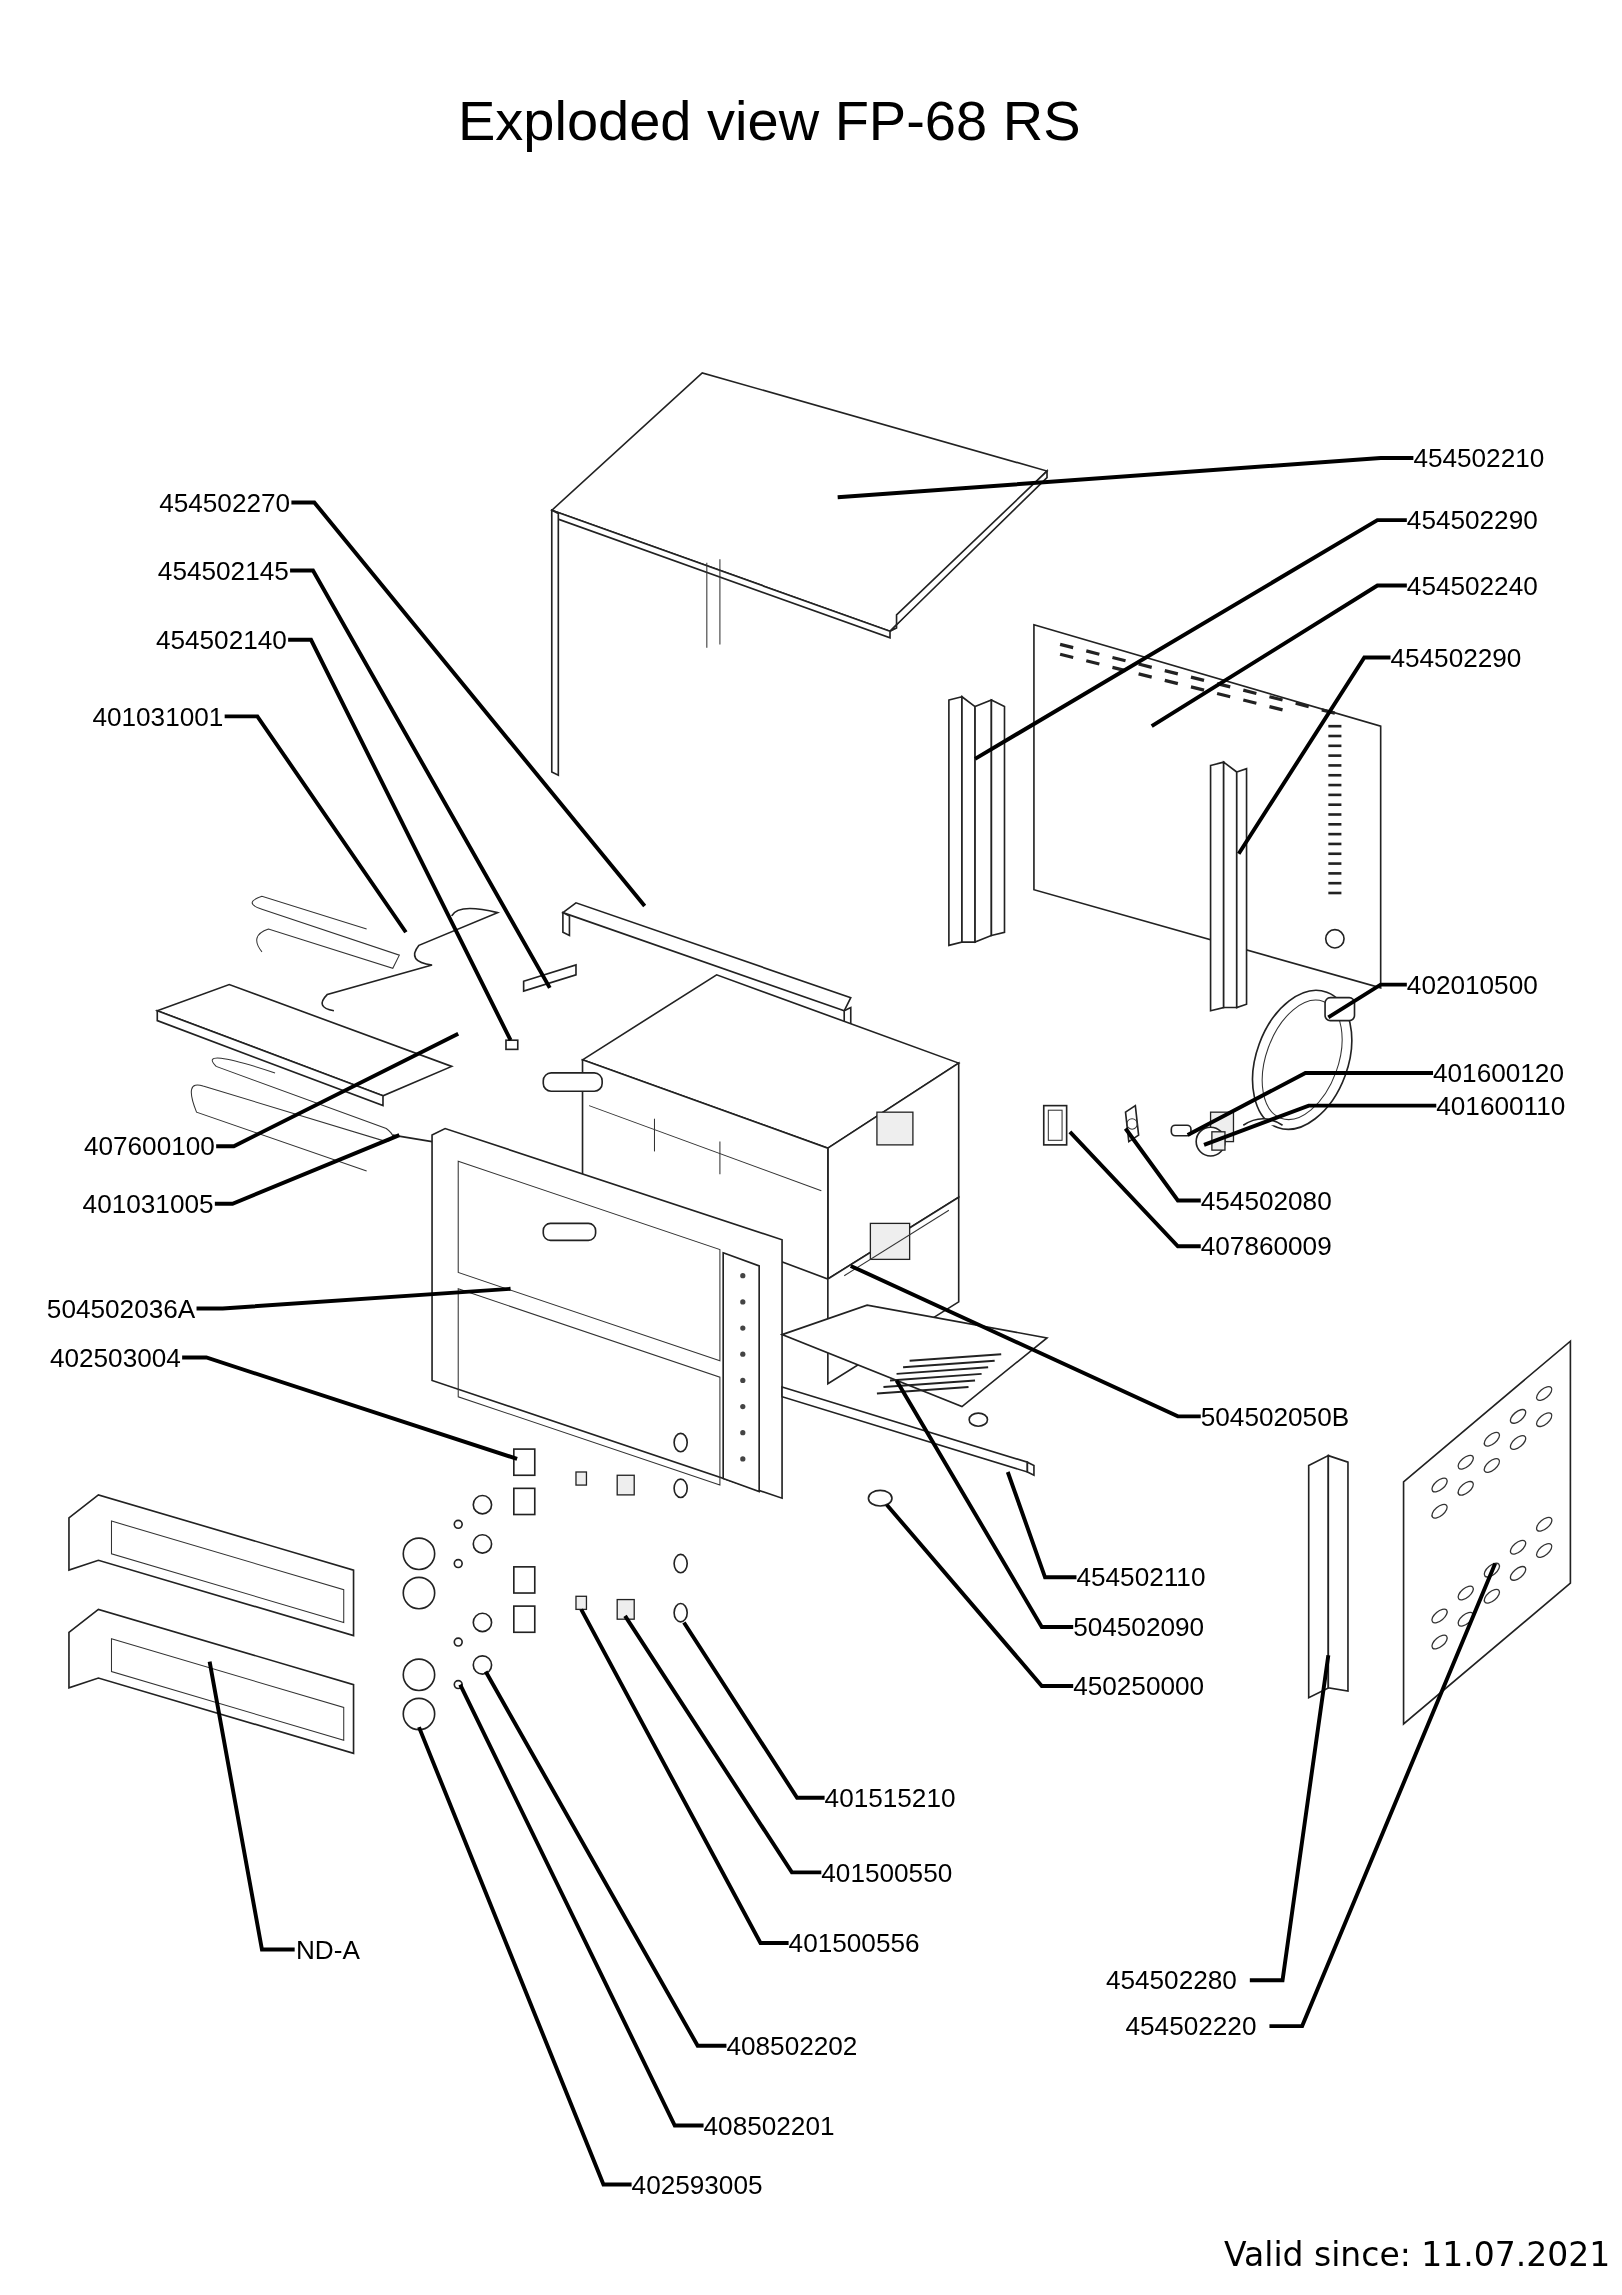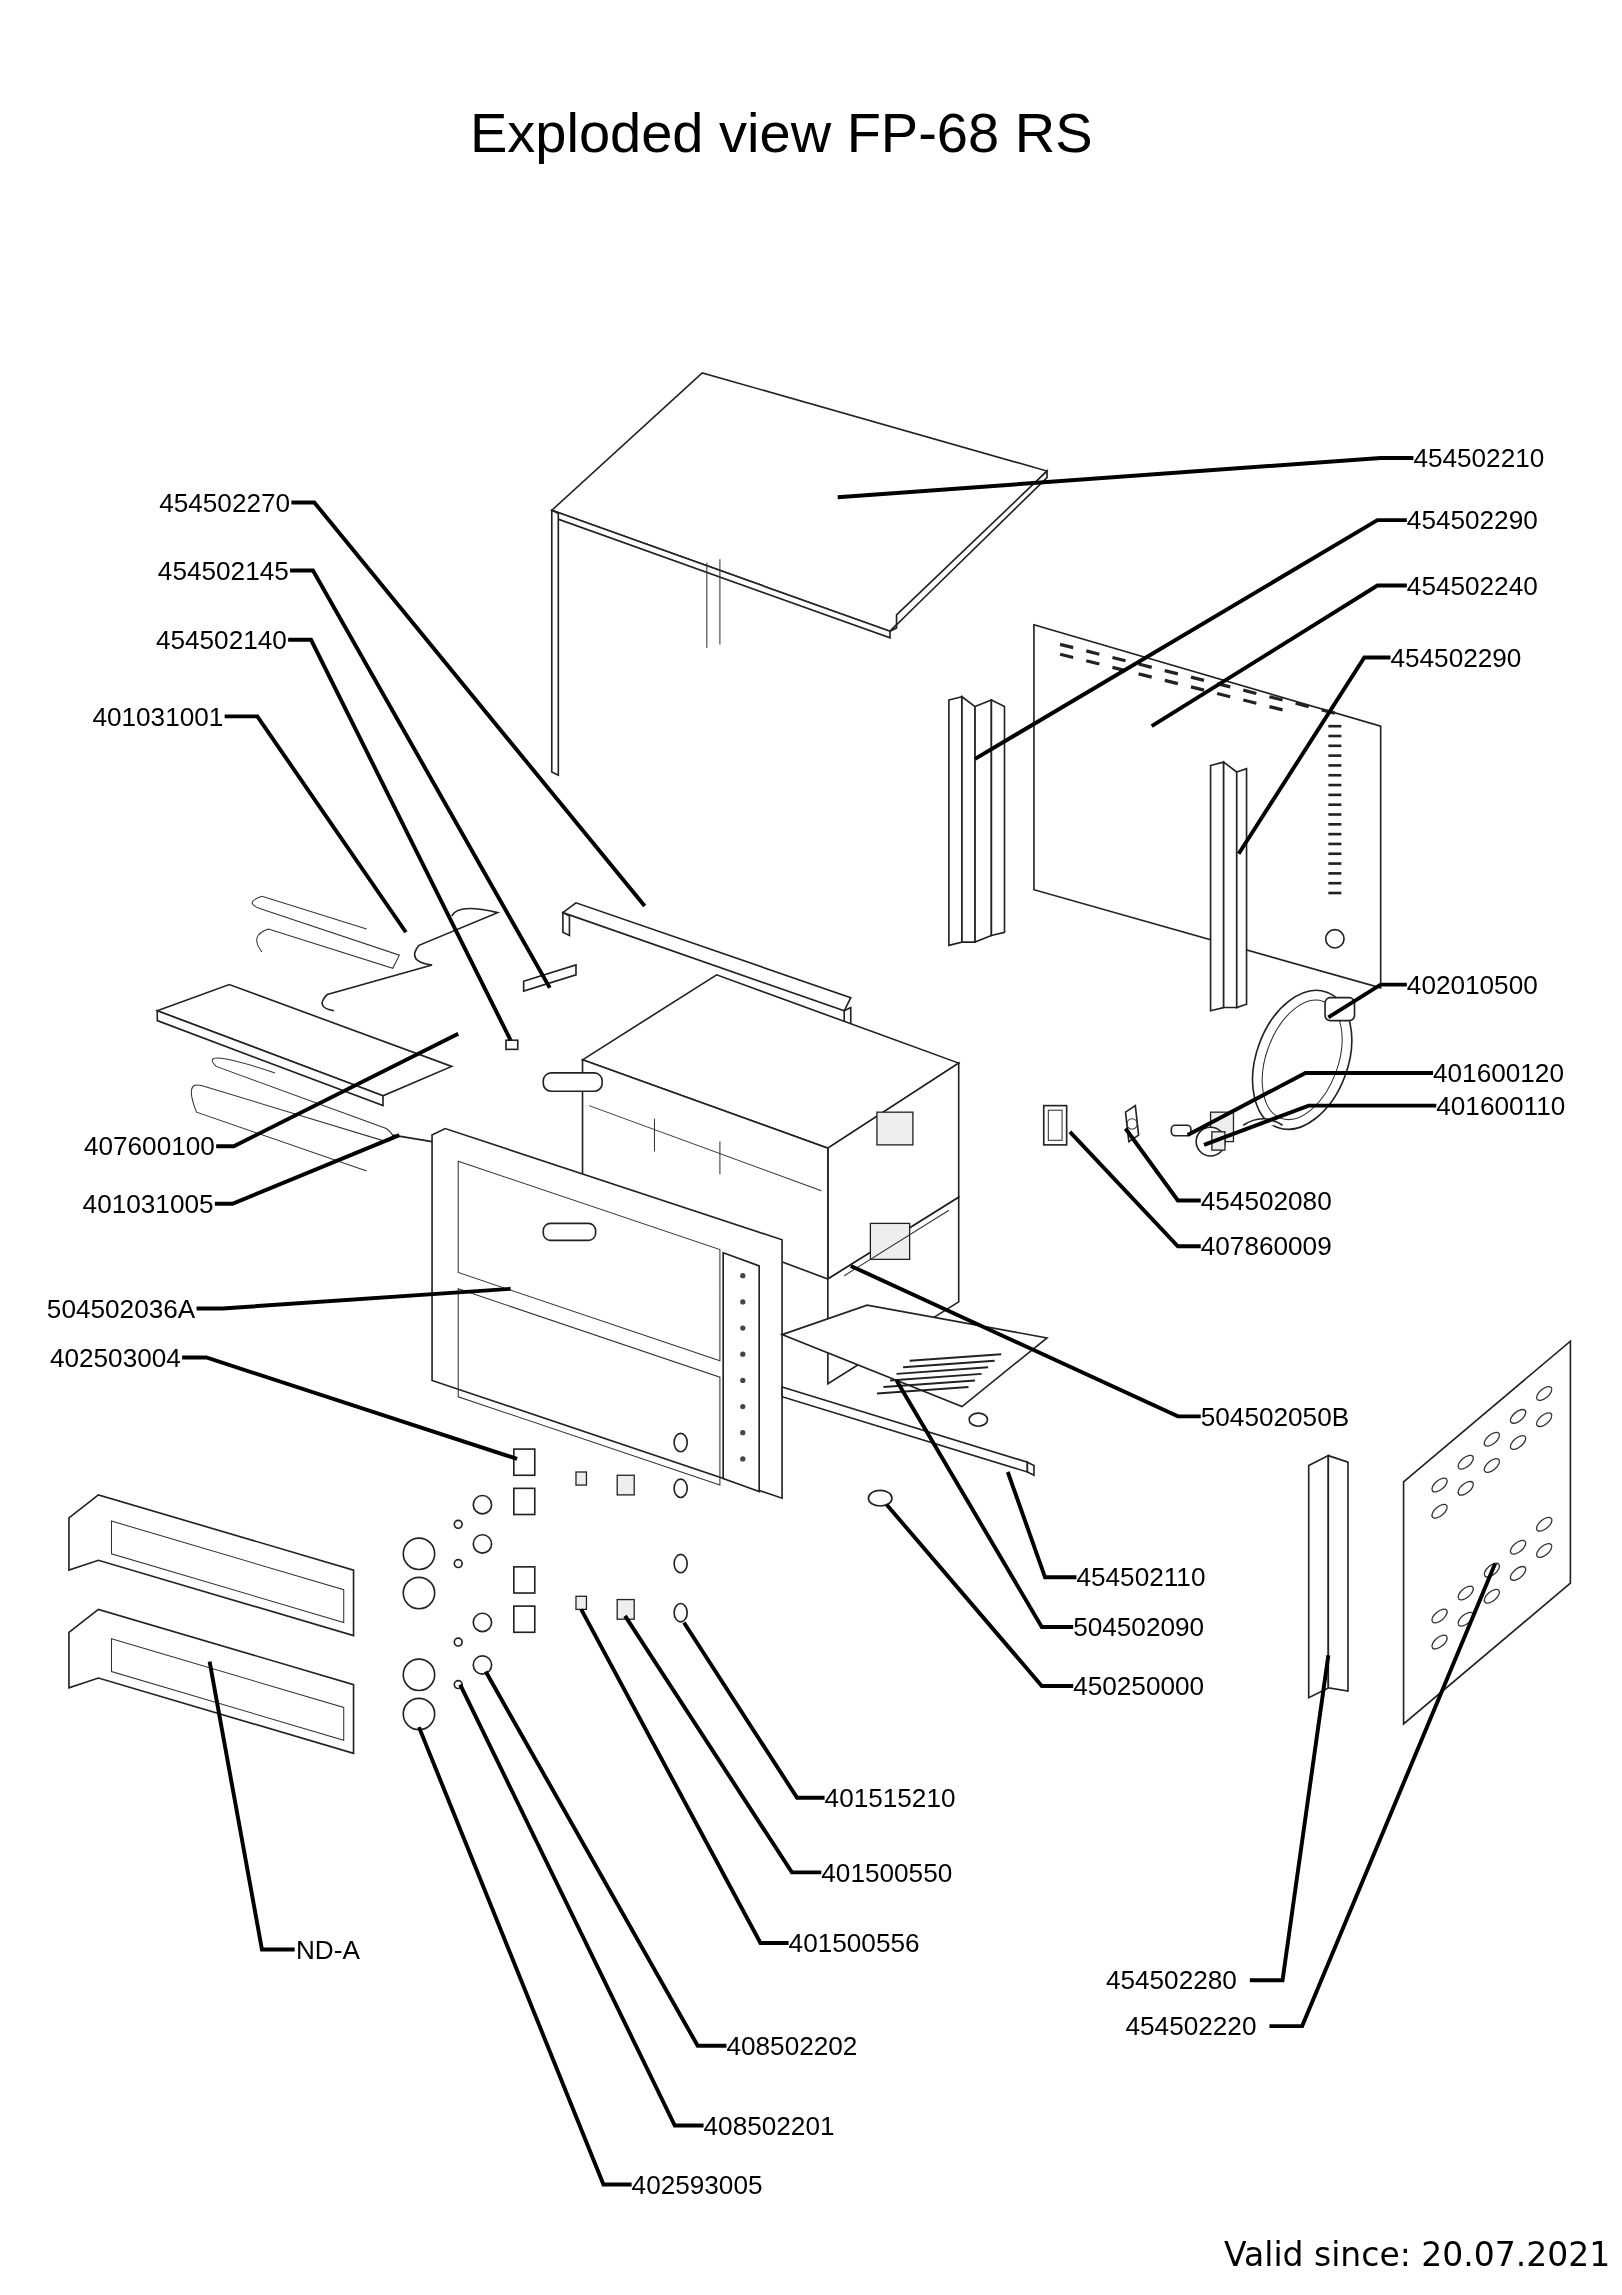--- a/index.html
+++ b/index.html
@@ -1,19 +1,19 @@
 <!DOCTYPE html>
 <html style="font-size:10.5px"><head>
   <meta charset="utf-8">
   <style>
     html, body { margin: 0; padding: 0; background: #ffffff; }
     body { width: 1623px; height: 2295px; position: relative; overflow: hidden;
            font-family: "Liberation Sans", sans-serif; color: #000; }
     #title { position: absolute; left: 458px; top: 88px; font-size: 56px; font-weight: normal;
-             font-family: "Liberation Sans", sans-serif; margin: 12px; }
+             font-family: "Liberation Sans", sans-serif; margin: 0; }
     #footer { position: absolute; left: 1224px; top: 2235px; font-size: 33px;
               font-family: "DejaVu Sans", sans-serif; }
     #drawing { position: absolute; left: 0; top: 0; }
     .lbl { font-family: "Liberation Sans", sans-serif; font-size: 40px; fill: #000; }
     .leader { stroke: #000; stroke-width: 6; fill: none; stroke-linejoin: miter; }
     .part { stroke: #222; stroke-width: 2.5; fill: #fff; }
     .part-thin { stroke: #333; stroke-width: 1.6; fill: none; }
     .part-fill { stroke: #222; stroke-width: 2; fill: #eee; }
   </style>
 </head>
@@ -335,14 +335,14 @@
     <text class="lbl" x="438" y="992" text-anchor="end">454502140</text>
     <text class="lbl" x="341" y="1109" text-anchor="end">401031001</text>
     <text class="lbl" x="328" y="1766" text-anchor="end">407600100</text>
     <text class="lbl" x="326" y="1854" text-anchor="end">401031005</text>
     <text class="lbl" x="298" y="2014" text-anchor="end">504502036A</text>
     <text class="lbl" x="276" y="2089" text-anchor="end">402503004</text>
     <text class="lbl" x="452" y="2994">ND-A</text>
   </g>
 </svg>
 
-<div id="footer">Valid since: 20.07.2021</div>
+<div id="footer">Valid since: 11.07.2021</div>
 
 
 </body></html>

